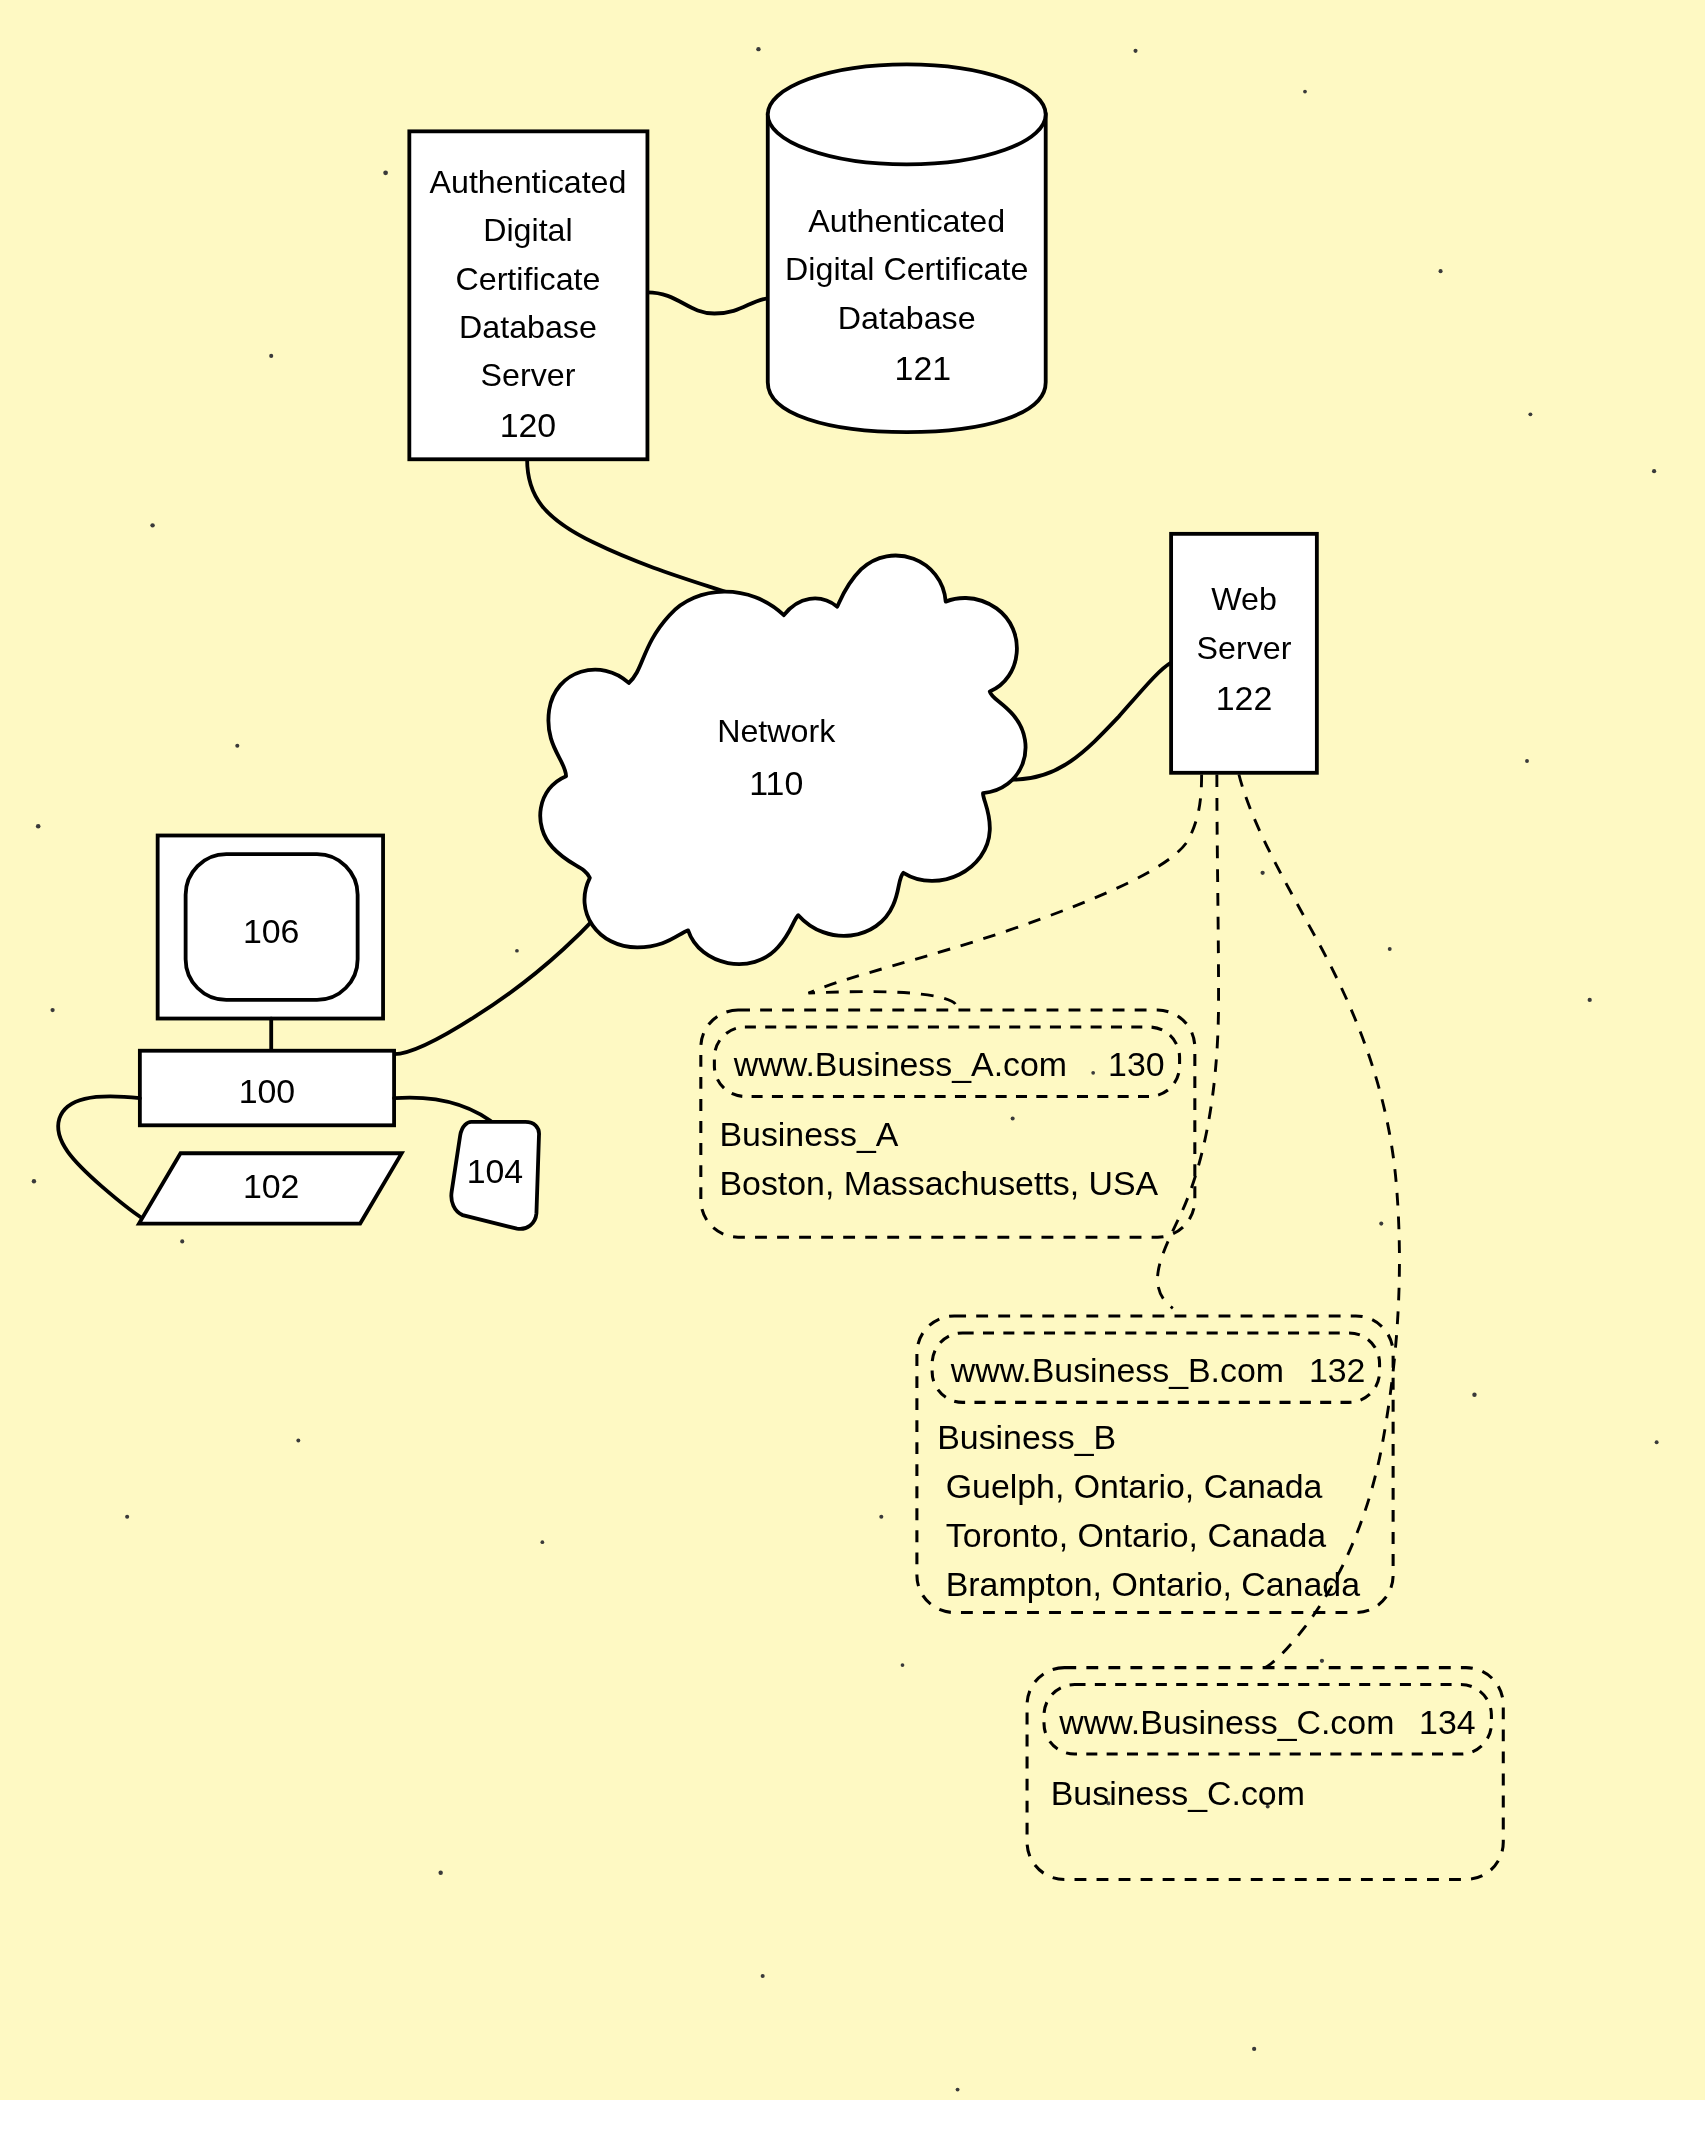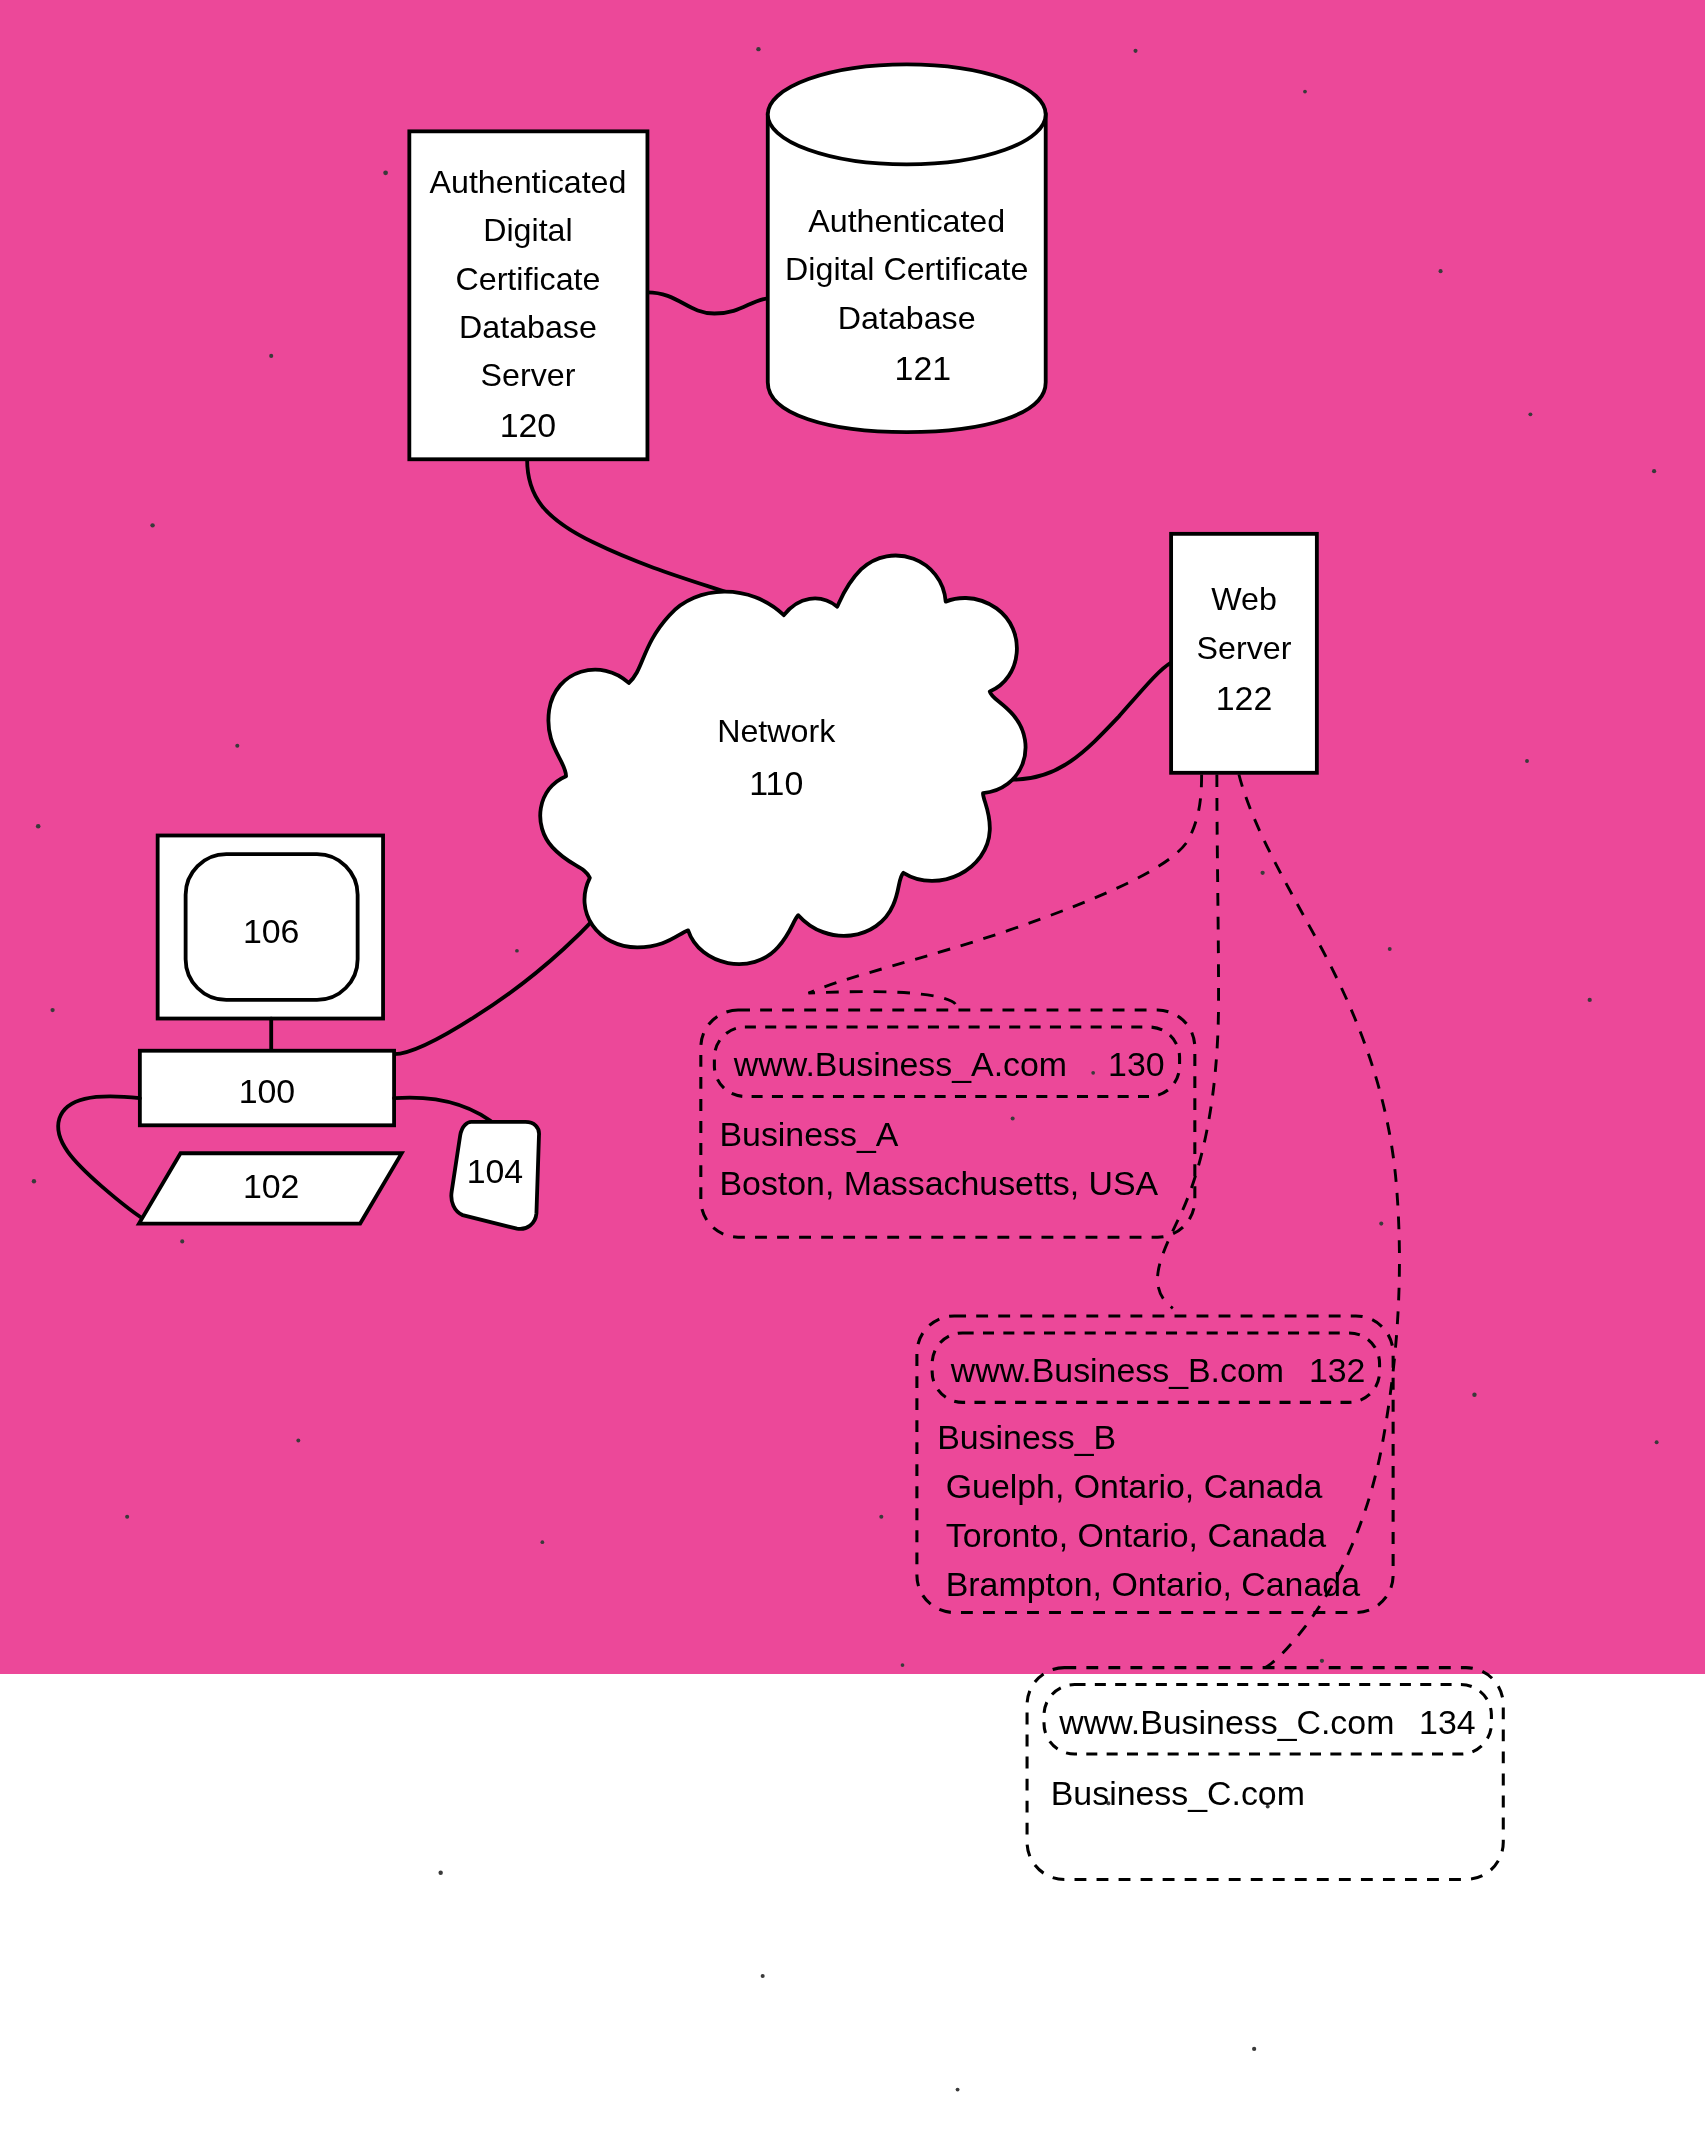--- a/index.html
+++ b/index.html
@@ -10,22 +10,22 @@
   }
   body {
     width: 1705px;
     height: 2154px;
     overflow: hidden;
     font-family: "Liberation Sans", sans-serif;
   }
   #figure-root {
     position: relative;
     width: 1705px;
-    height: 1674px;
-    background: #ec4899;
+    height: 2100px;
+    background: #fef9c3;
   }
   svg.figure-canvas {
     display: block;
     width: 1705px;
     height: 2154px;
   }
   
   .solid-stroke {
     fill: none;
     stroke: #000000;

